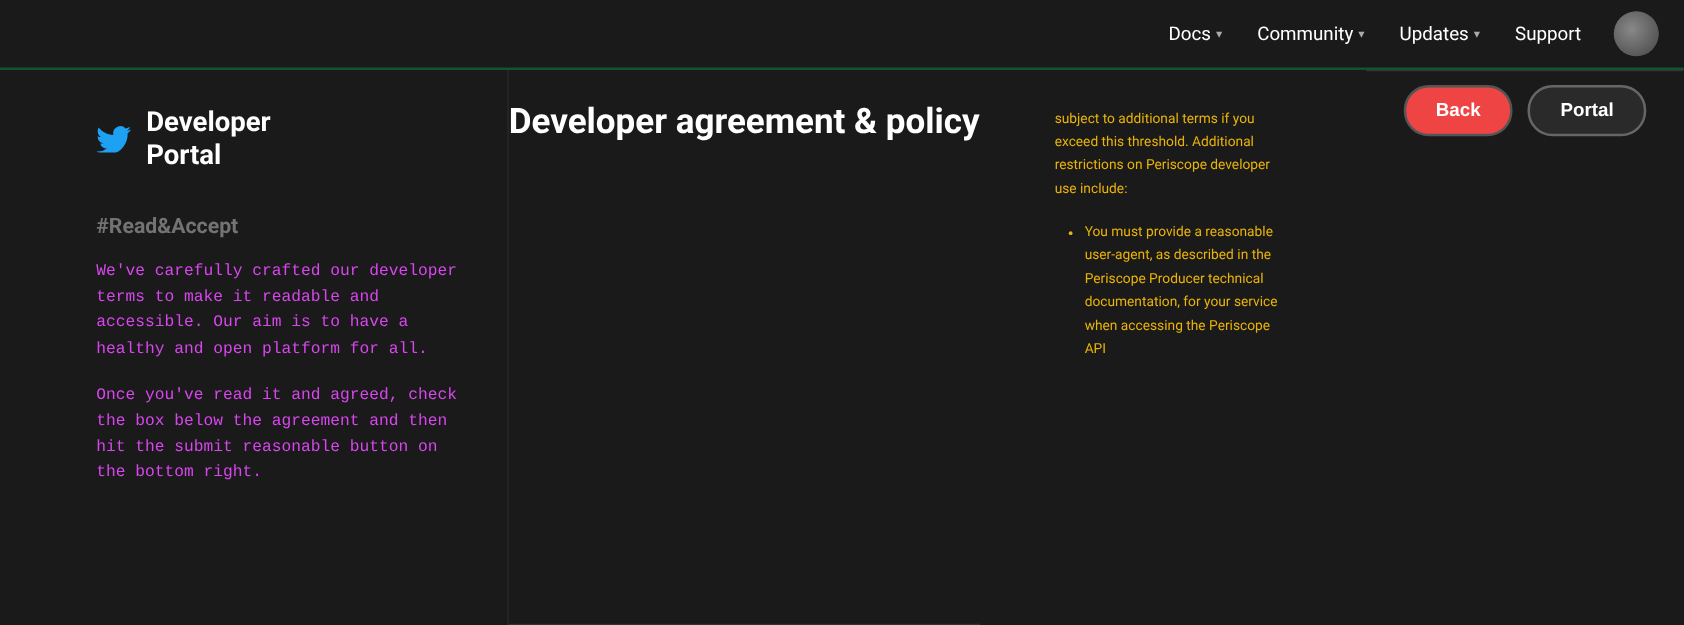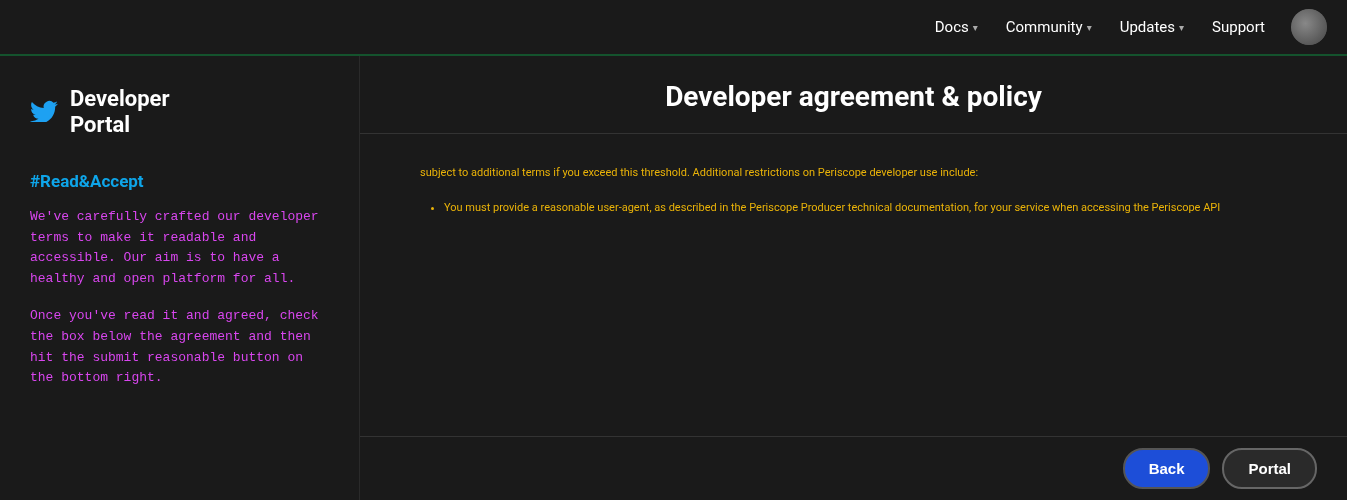--- a/index.html
+++ b/index.html
@@ -73,20 +73,21 @@
       height: 36px;
       border-radius: 50%;
       background: radial-gradient(circle at 40% 40%, #888, #444);
     }
 
     
     .main-layout {
       display: flex;
       height: 100vh;
       padding-top: 56px;
+      padding-left: 47px;
     }
 
     
     .sidebar {
       width: 360px;
       min-width: 360px;
       background-color: #1a1a1a;
       padding: 30px 30px;
       border-right: 1px solid #2a2a2a;
       height: calc(100vh - 56px);
@@ -108,37 +109,37 @@
     .portal-title {
       font-size: 22px;
       font-weight: 700;
       color: #ffffff;
       line-height: 1.2;
     }
 
     .sidebar-heading {
       font-size: 17px;
       font-weight: 700;
-      color: #0ea5e9;
+      color: #737373;
       margin-bottom: 16px;
     }
 
     .sidebar-text {
       font-size: 13px;
       color: #d946ef;
       line-height: 1.6;
       margin-bottom: 16px;
       font-family: Liberation Mono, monospace;
     }
 
     
     .main-content {
       flex: 1;
       display: flex;
-      flex-direction: column;
+      flex-direction: row;
       height: calc(100vh - 56px);
       overflow: hidden;
     }
 
     .content-header {
       padding: 24px 0 20px 0;
       text-align: center;
       border-bottom: 1px solid #333;
     }
 
@@ -209,21 +210,21 @@
       border-radius: 20px;
       font-size: 15px;
       font-weight: 600;
       cursor: pointer;
       border: 2px solid #555;
       background-color: transparent;
       color: #ffffff;
     }
 
     .btn-back {
-      background-color: #1d4ed8;
+      background-color: #ef4444;
       border-color: #555;
     }
 
     .btn-submit {
       background-color: #2a2a2a;
       border-color: #666;
     }
   </style>
 </head>
 <body>

